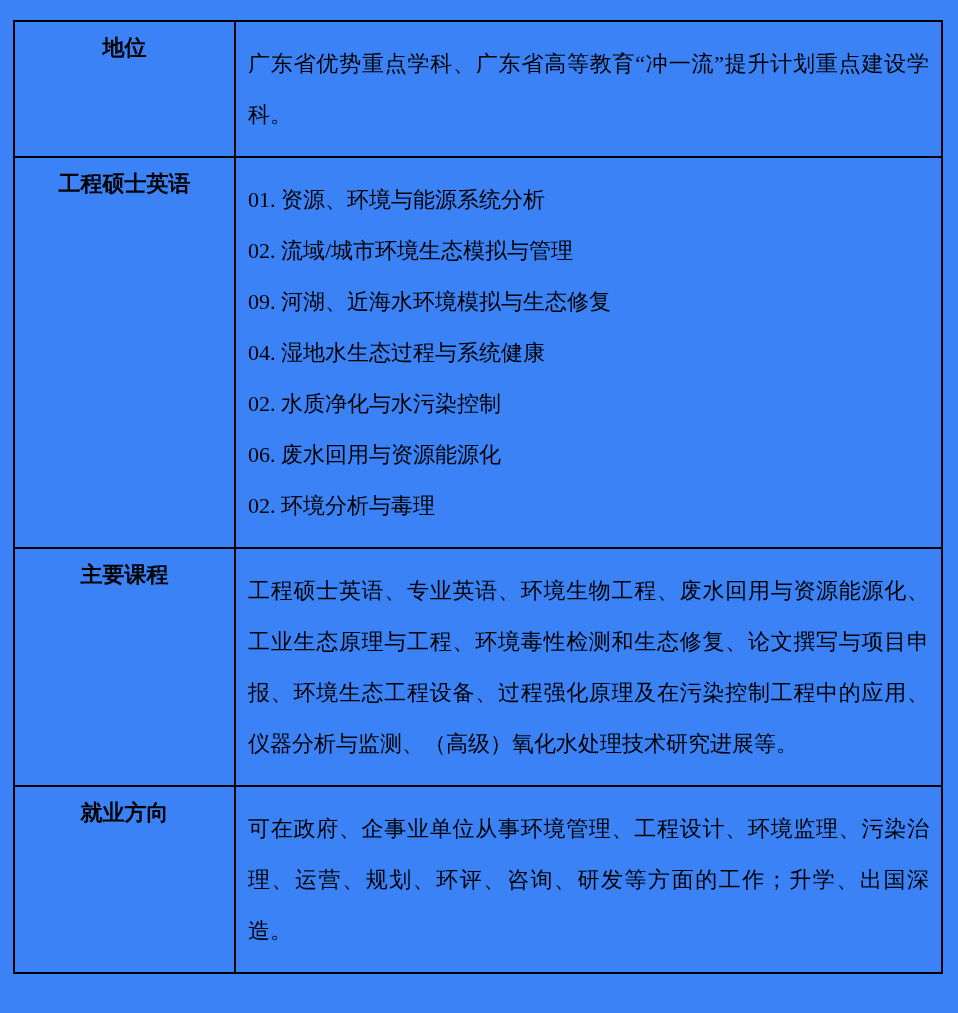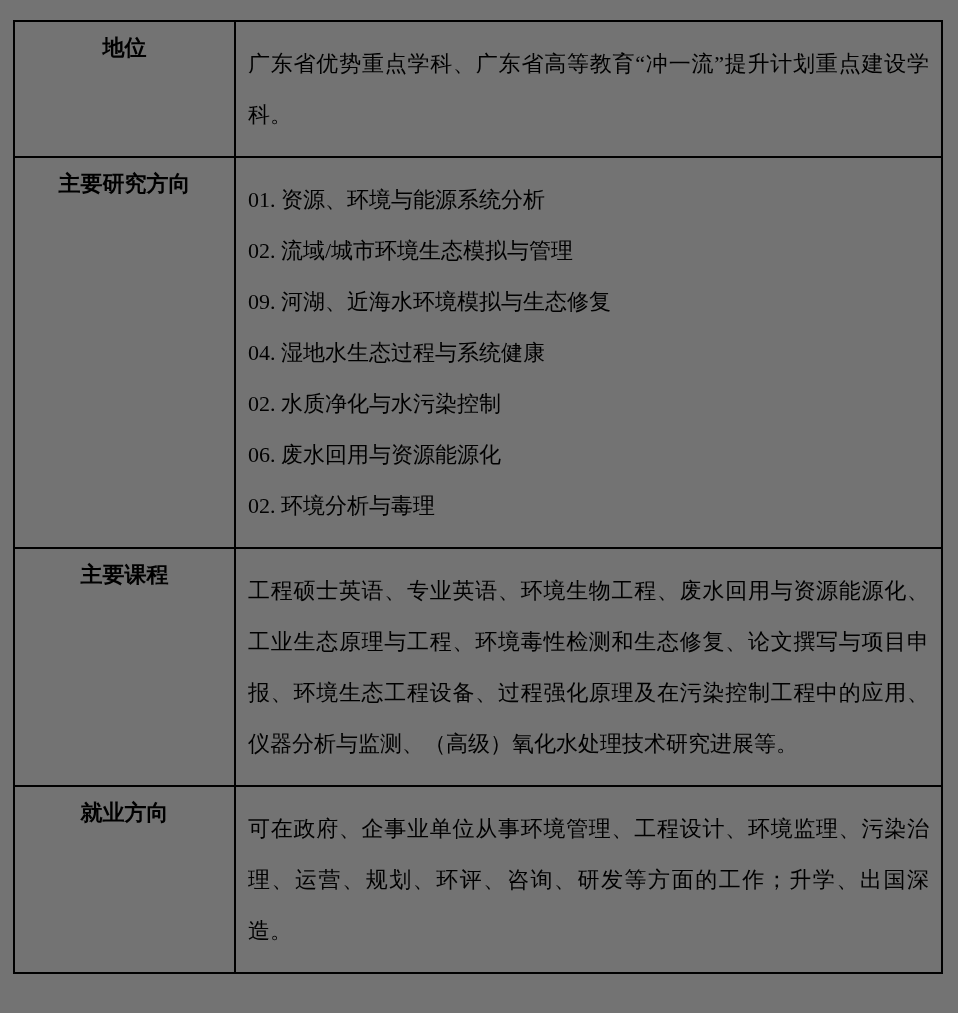--- a/index.html
+++ b/index.html
@@ -4,21 +4,21 @@
 <style>
   html, body {
     margin: 0;
     padding: 0;
     background: #ffffff;
   }
   .page {
     position: relative;
     width: 958px;
     height: 1013px;
-    background: #737373;
+    background: #3b82f6;
     overflow: hidden;
     font-family: "Liberation Serif", "DejaVu Serif", serif;
     color: #000000;
   }
   table.info-table {
     position: absolute;
     left: 13px;
     top: 20px;
     width: 930px;
     border-collapse: collapse;
@@ -51,21 +51,21 @@
 <div class="page">
   <table class="info-table">
     <tbody id="table-body">
         <tr>
           <td class="label-cell">地位</td>
           <td class="content-cell">
             <div class="para">广东省优势重点学科、广东省高等教育“冲一流”提升计划重点建设学科。</div>
           </td>
         </tr>
         <tr>
-          <td class="label-cell">主要研究方向</td>
+          <td class="label-cell">工程硕士英语</td>
           <td class="content-cell">
             <div class="para">01. 资源、环境与能源系统分析</div>
             <div class="para">02. 流域/城市环境生态模拟与管理</div>
             <div class="para">09. 河湖、近海水环境模拟与生态修复</div>
             <div class="para">04. 湿地水生态过程与系统健康</div>
             <div class="para">02. 水质净化与水污染控制</div>
             <div class="para">06. 废水回用与资源能源化</div>
             <div class="para">02. 环境分析与毒理</div>
           </td>
         </tr>

